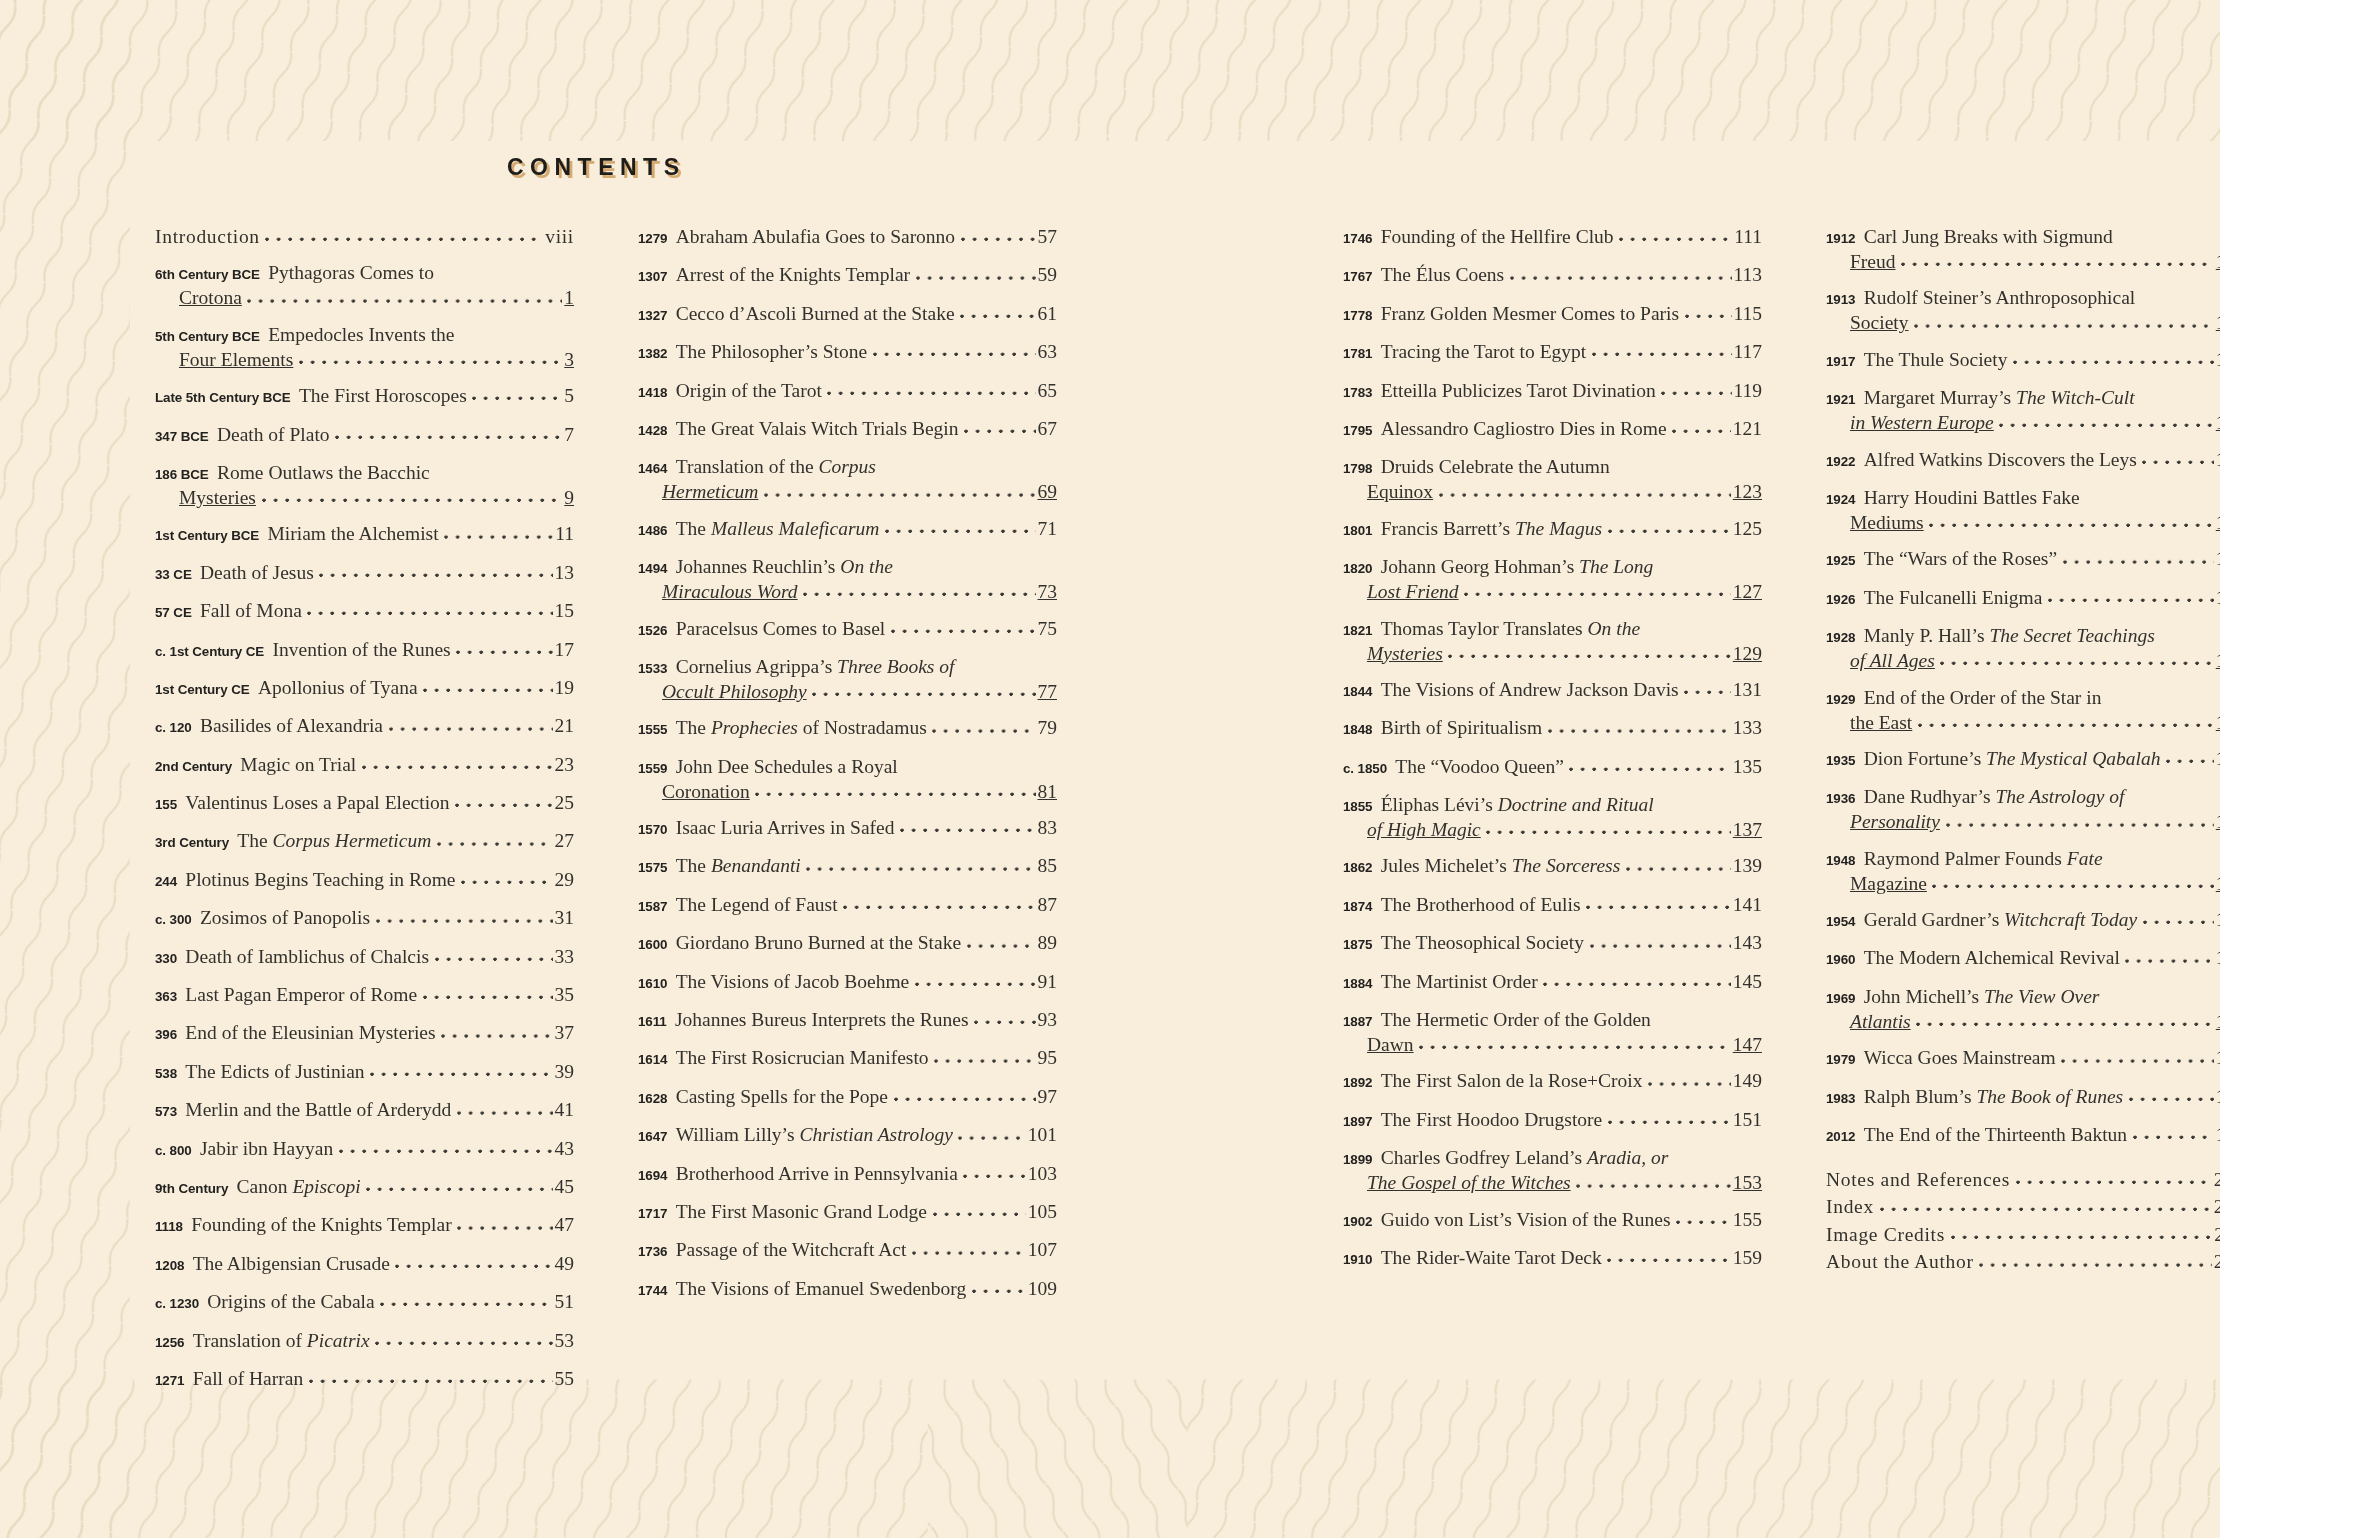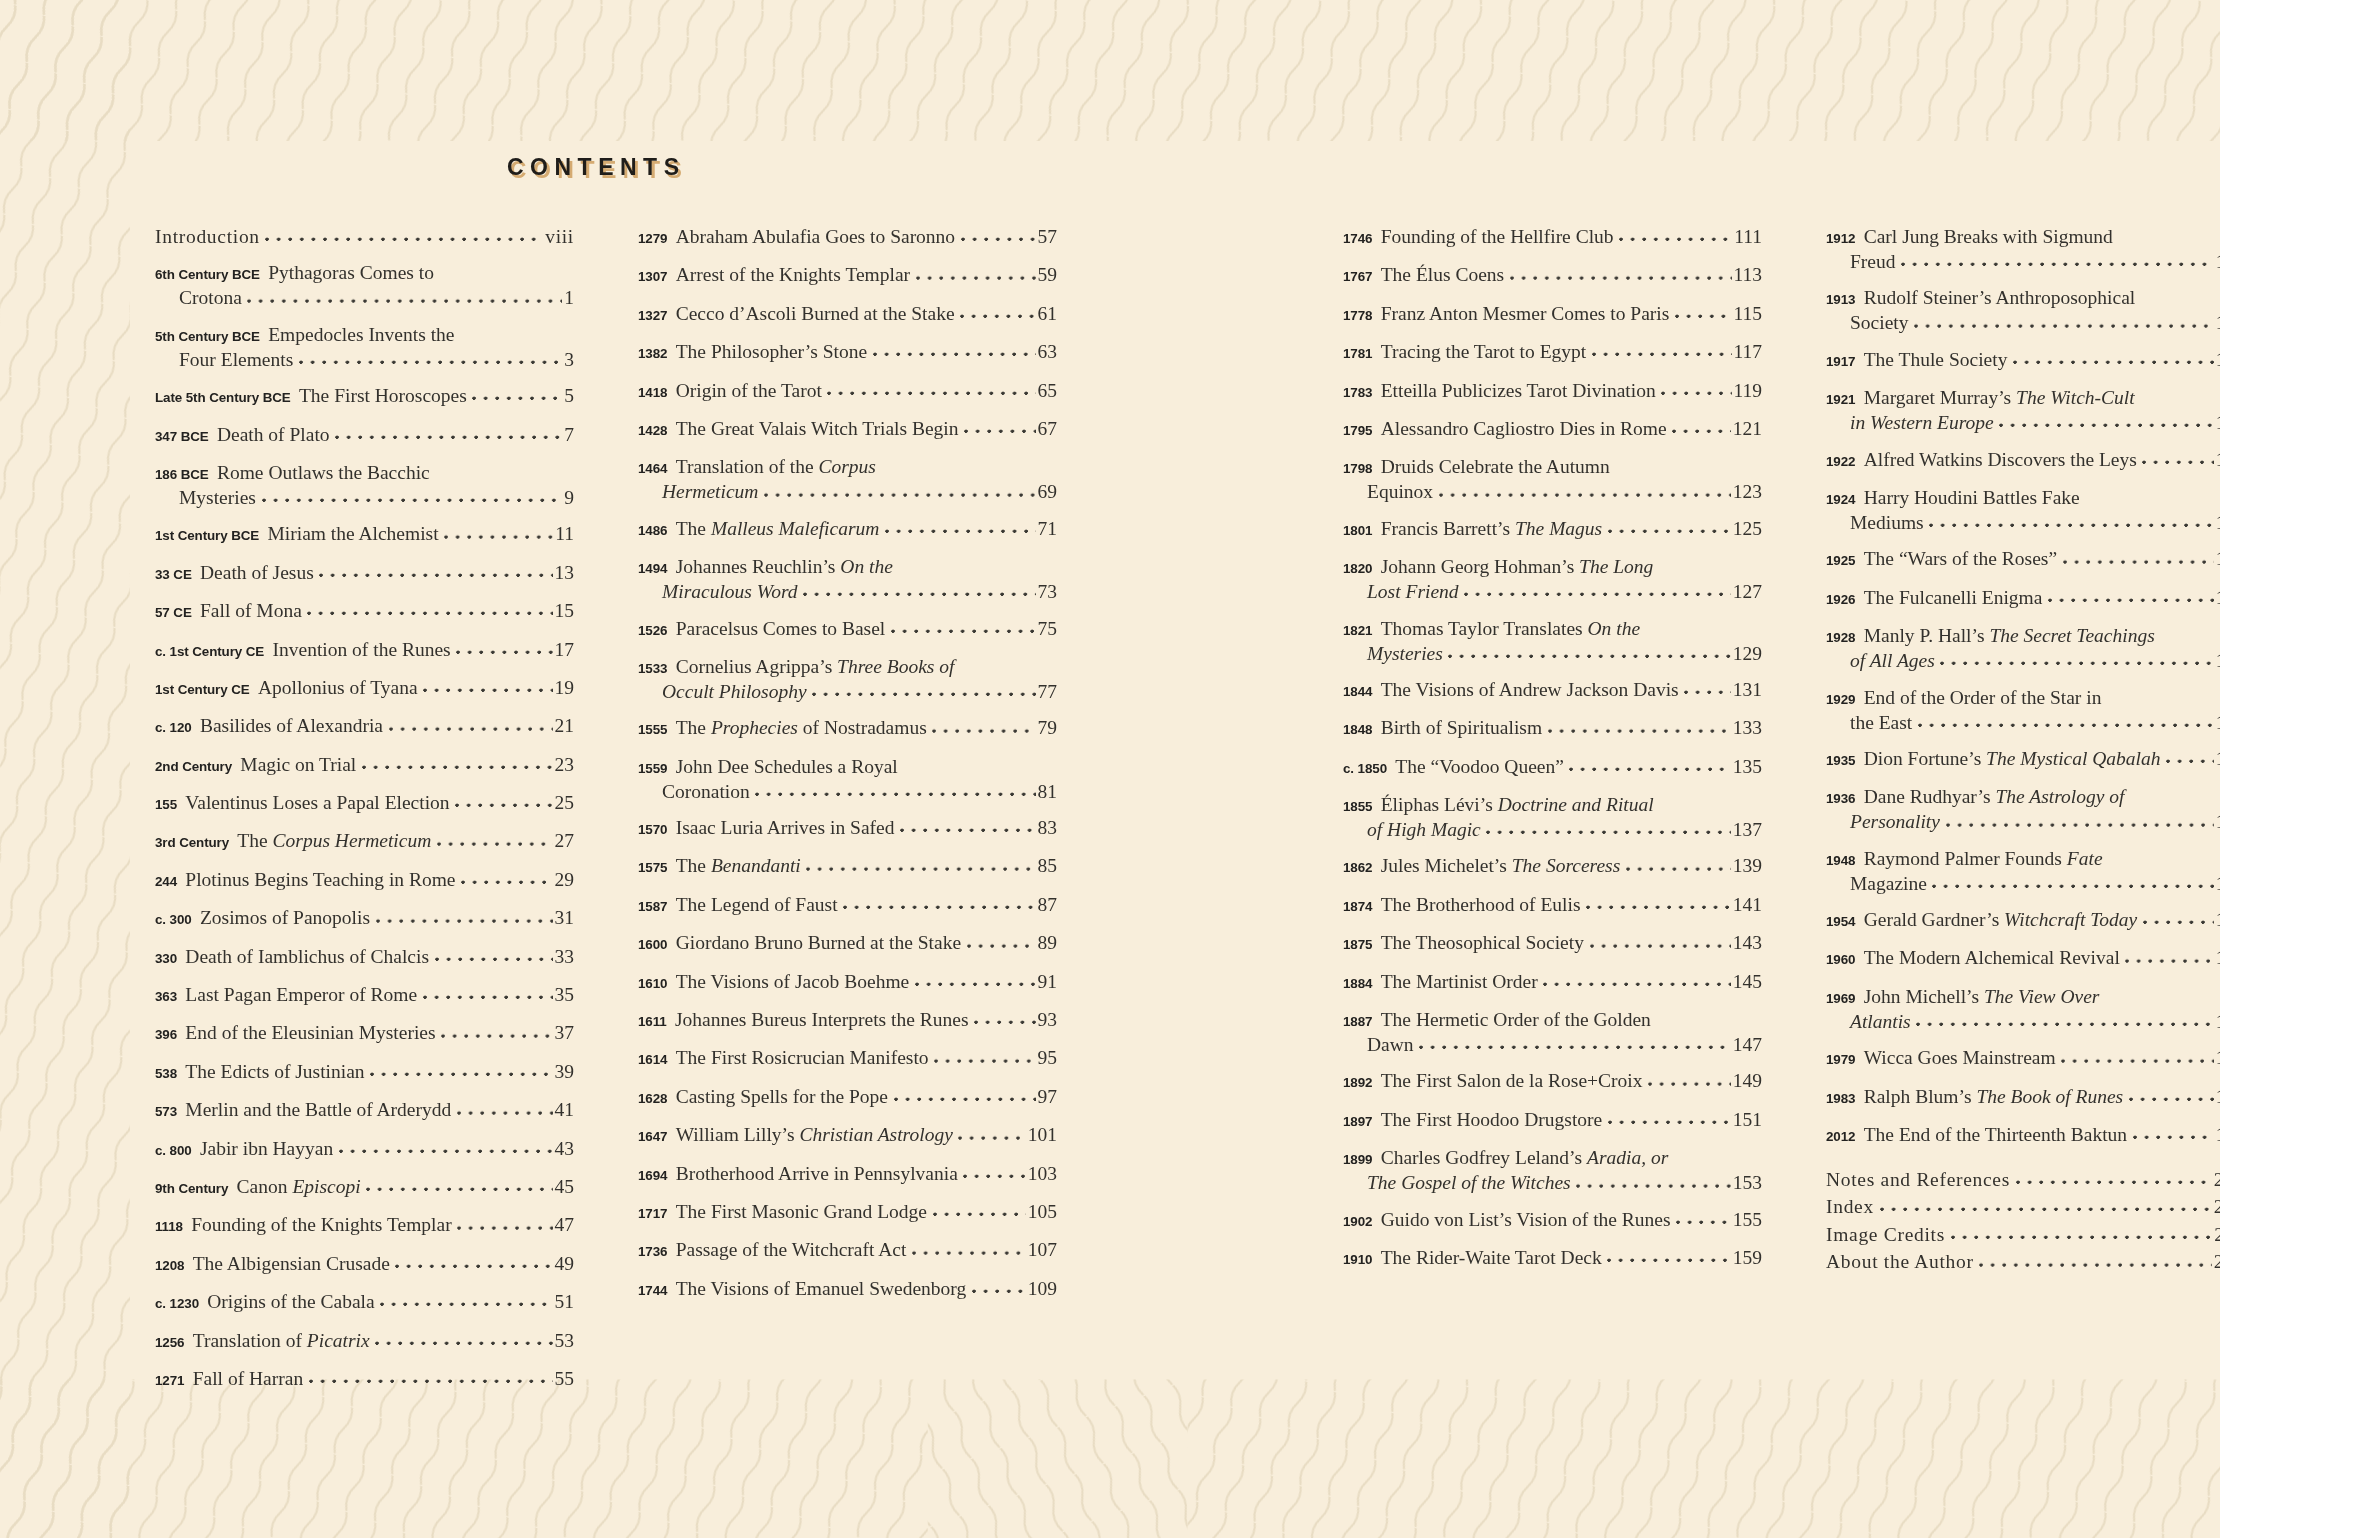--- a/index.html
+++ b/index.html
@@ -28,21 +28,21 @@
   }
 
   .col { position: absolute; top: 225px; width: 419px; margin-left: 24px; }
   #col1 { left: 131px; }
   #col2 { left: 614px; }
   #col3 { left: 1319px; }
   #col4 { left: 1802px; }
 
   .entry { margin-bottom: 13.4px; }
   .line  { display: flex; align-items: baseline; }
-  .l2    { padding-left: 24px; }
+  .l2    { padding-left: 24px; text-decoration: underline; }
   .t {
     font-size: 19.5px;
     line-height: 23px;
     white-space: nowrap;
   }
   .year {
     font-family: "Liberation Sans", sans-serif;
     font-weight: bold;
     font-size: 13.4px;
     line-height: 23px;
@@ -570,21 +570,21 @@
         <div class="line l1">
           <span class="year">1767</span>
           <span class="t">The Élus Coens</span>
           <span class="dots"></span>
           <span class="pg">113</span>
         </div>
       </div>
       <div class="entry">
         <div class="line l1">
           <span class="year">1778</span>
-          <span class="t">Franz Anton Mesmer Comes to Paris</span>
+          <span class="t">Franz Golden Mesmer Comes to Paris</span>
           <span class="dots"></span>
           <span class="pg">115</span>
         </div>
       </div>
       <div class="entry">
         <div class="line l1">
           <span class="year">1781</span>
           <span class="t">Tracing the Tarot to Egypt</span>
           <span class="dots"></span>
           <span class="pg">117</span>

